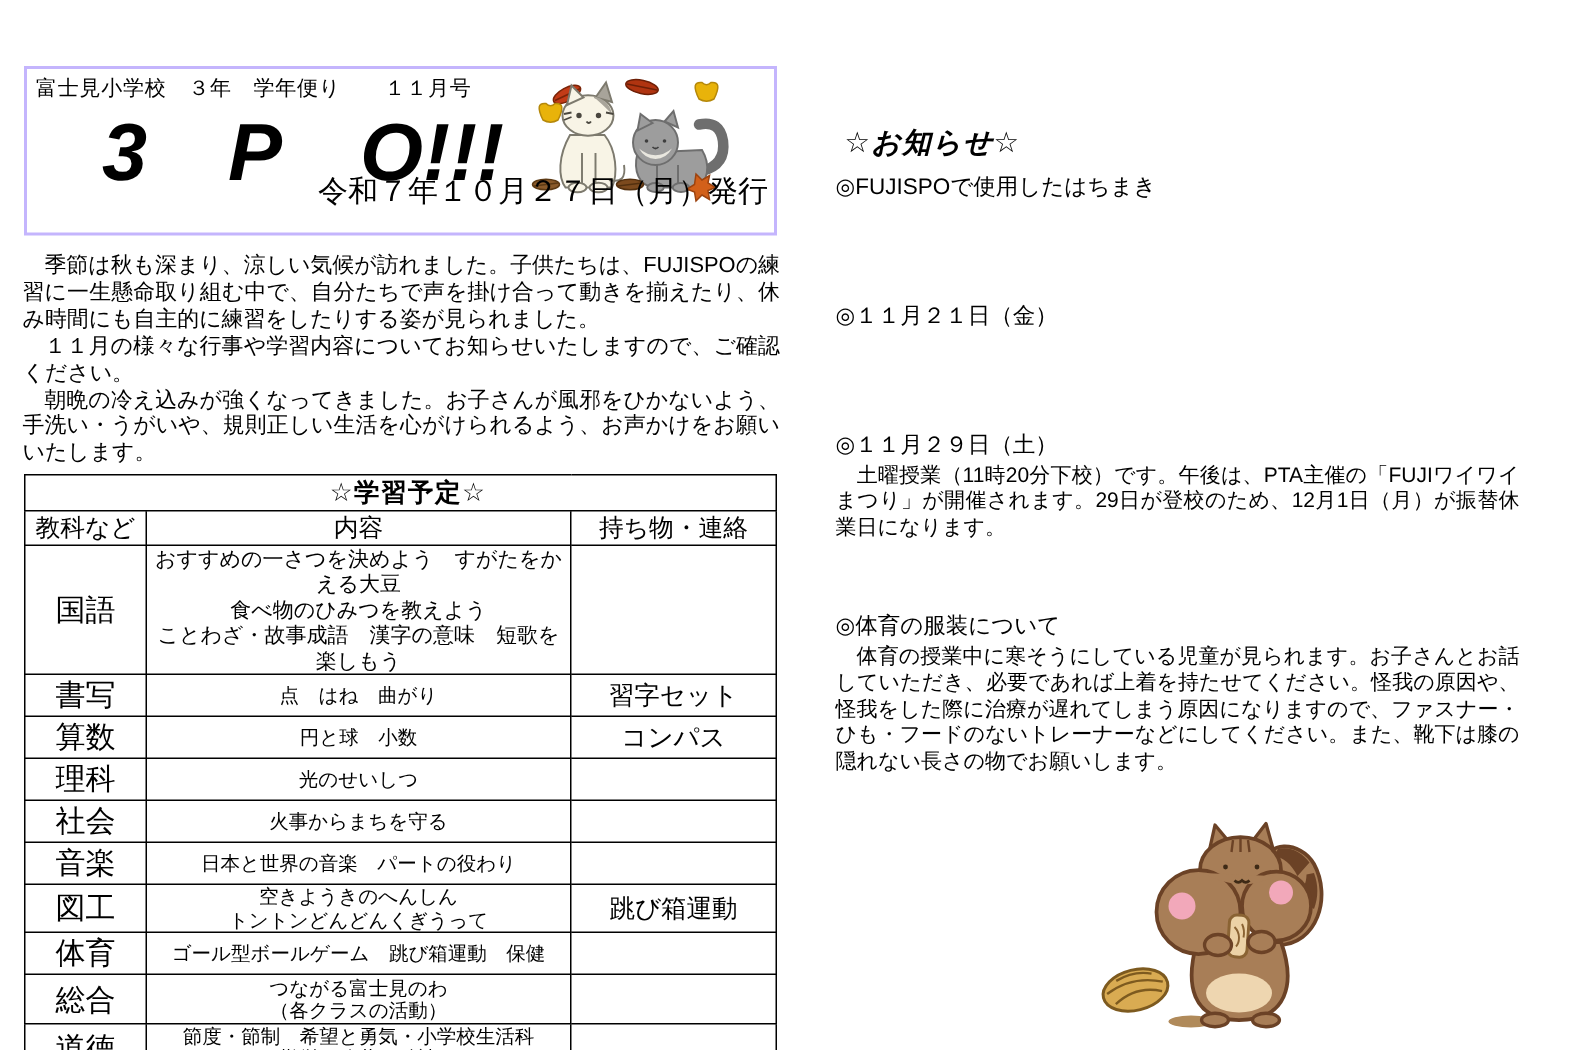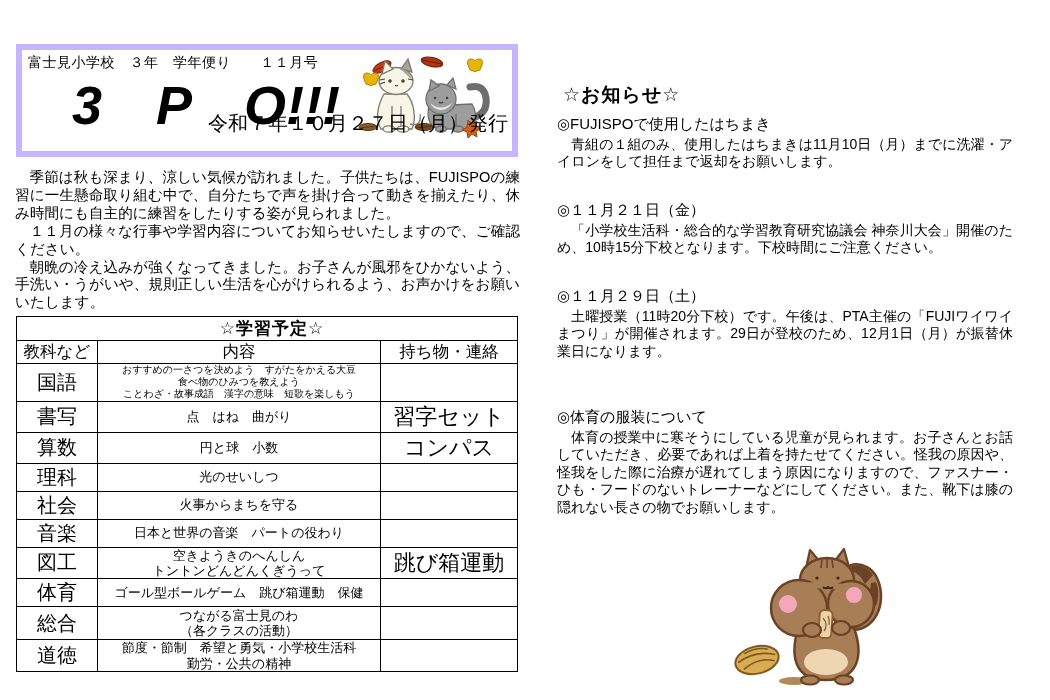--- a/index.html
+++ b/index.html
@@ -1,41 +1,41 @@
 <!DOCTYPE html>
 <html><head>
 <meta charset="utf-8">
 <style>
   html,body{margin:0;padding:0;background:#ffffff;}
   body{width:1050px;height:700px;font-family:"Liberation Sans","DejaVu Sans",sans-serif;color:#000;}
   .page{position:relative;width:1050px;height:700px;overflow:hidden;background:#fff;}
 
   
-  .header-box{position:absolute;left:16px;top:44px;width:502px;height:113px;border:6px solid #c4b5fd;box-sizing:border-box;background:#fff;}
+  .header-box{position:absolute;left:16px;top:44px;width:502px;height:113px;border:2px solid #c4b5fd;box-sizing:border-box;background:#fff;}
   .school-line{position:absolute;left:6px;top:4px;font-size:14px;letter-spacing:.5px;white-space:nowrap;}
   .newsletter-title{position:absolute;left:50px;top:20px;font-size:54px;font-weight:bold;font-style:italic;white-space:nowrap;}
   .cats-illo{position:absolute;left:322px;top:4px;}
   .issue-date{position:absolute;right:4px;bottom:14px;font-size:20px;white-space:nowrap;margin-left:33px;}
 
   
   .intro{position:absolute;left:15px;top:169px;width:505px;font-size:14.6px;line-height:17.9px;text-align:justify;}
   .intro p{margin:0;}
 
   
   .sched{position:absolute;left:16px;top:316px;width:501px;border-collapse:collapse;table-layout:fixed;background:#fff;}
   .sched td{border:1.5px solid #000;text-align:center;vertical-align:middle;padding:0 2px;overflow:hidden;}
   .t-title td{font-size:17px;font-weight:bold;letter-spacing:1px;padding-left:12px;}
   .t-colhead td{font-size:16.5px;}
   .c-subject{font-size:20px;}
   .c-content{font-size:13px;line-height:1.18;white-space:pre-line;}
-  .c-content.small{font-size:10px;line-height:1.22;}
-  .c-items{font-size:22px;}
-
-  
-  .ann-title{position:absolute;left:563px;top:82px;font-size:19px;font-weight:bold;letter-spacing:1px;}
+  .c-content.small{font-size:14px;line-height:1.22;}
+  .c-items{font-size:17px;}
+
+  
+  .ann-title{position:absolute;left:563px;top:82px;font-size:19px;font-weight:bold;letter-spacing:1px;font-style:italic;}
   .ann{position:absolute;left:557px;width:456px;}
   .ann-head{font-size:15px;font-weight:normal;margin-bottom:2px;white-space:nowrap;}
   .ann-body{font-size:14px;line-height:17.4px;text-align:justify;}
 
   .squirrel-illo{position:absolute;left:702px;top:538px;}
 </style>
 </head>
 <body>
 
 <div class="page">
@@ -186,25 +186,23 @@
 勤労・公共の精神</td>
       <td class="c-items"></td>
     </tr>
   </tbody>
     </table>
 
   <div class="ann-title">☆お知らせ☆</div>
 
   <div class="ann" style="top:115px">
     <div class="ann-head">◎FUJISPOで使用したはちまき</div>
-    <div class="ann-body">　青組の１組のみ、使用したはちまきは11月10日（月）までに洗濯・アイロンをして担任まで返却をお願いします。</div>
   </div>
   <div class="ann" style="top:201px">
     <div class="ann-head">◎１１月２１日（金）</div>
-    <div class="ann-body">　「小学校生活科・総合的な学習教育研究協議会 神奈川大会」開催のため、10時15分下校となります。下校時間にご注意ください。</div>
   </div>
   <div class="ann" style="top:287px">
     <div class="ann-head">◎１１月２９日（土）</div>
     <div class="ann-body">　土曜授業（11時20分下校）です。午後は、PTA主催の「FUJIワイワイまつり」が開催されます。29日が登校のため、12月1日（月）が振替休業日になります。</div>
   </div>
   <div class="ann" style="top:408px">
     <div class="ann-head">◎体育の服装について</div>
     <div class="ann-body">　体育の授業中に寒そうにしている児童が見られます。お子さんとお話していただき、必要であれば上着を持たせてください。怪我の原因や、怪我をした際に治療が遅れてしまう原因になりますので、ファスナー・ひも・フードのないトレーナーなどにしてください。また、靴下は膝の隠れない長さの物でお願いします。</div>
   </div>
 

